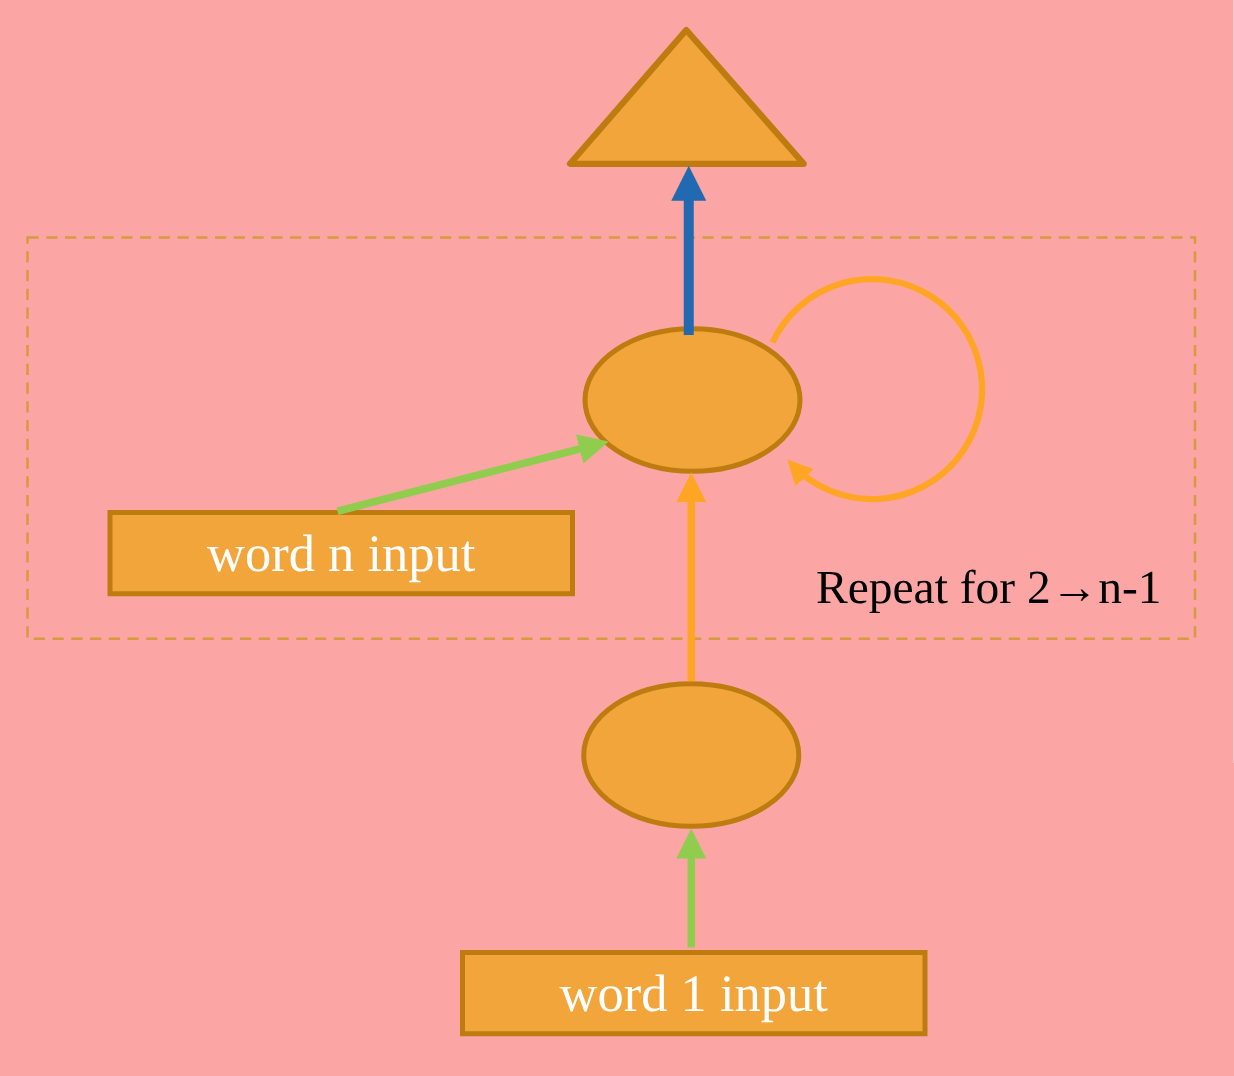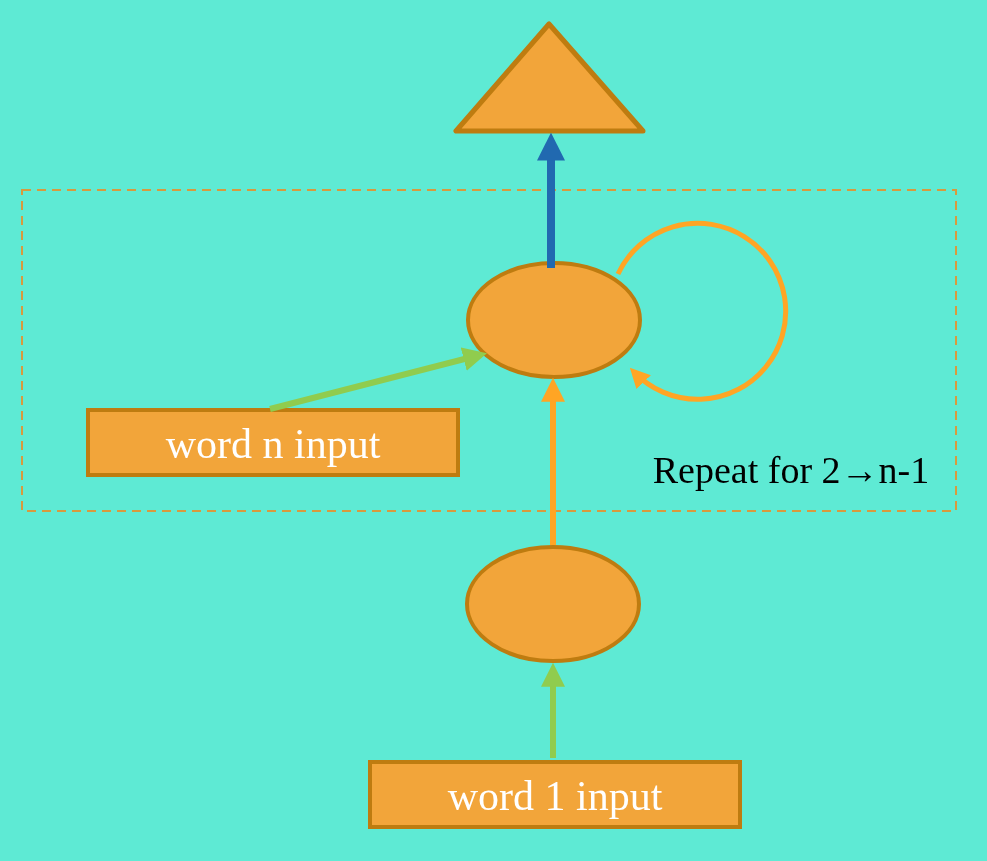--- a/index.html
+++ b/index.html
@@ -4,21 +4,21 @@
 <style>
   html, body {
     margin: 0;
     padding: 0;
     background: #ffffff;
   }
   .canvas {
     position: relative;
     width: 987px;
     height: 861px;
-    background: #5eead4;
+    background: #fca5a5;
     overflow: hidden;
     font-family: "Liberation Serif", serif;
   }
   svg text {
     font-family: "Liberation Serif", serif;
   }
   .box-label {
     font-size: 42px;
   }
   .note-label {

